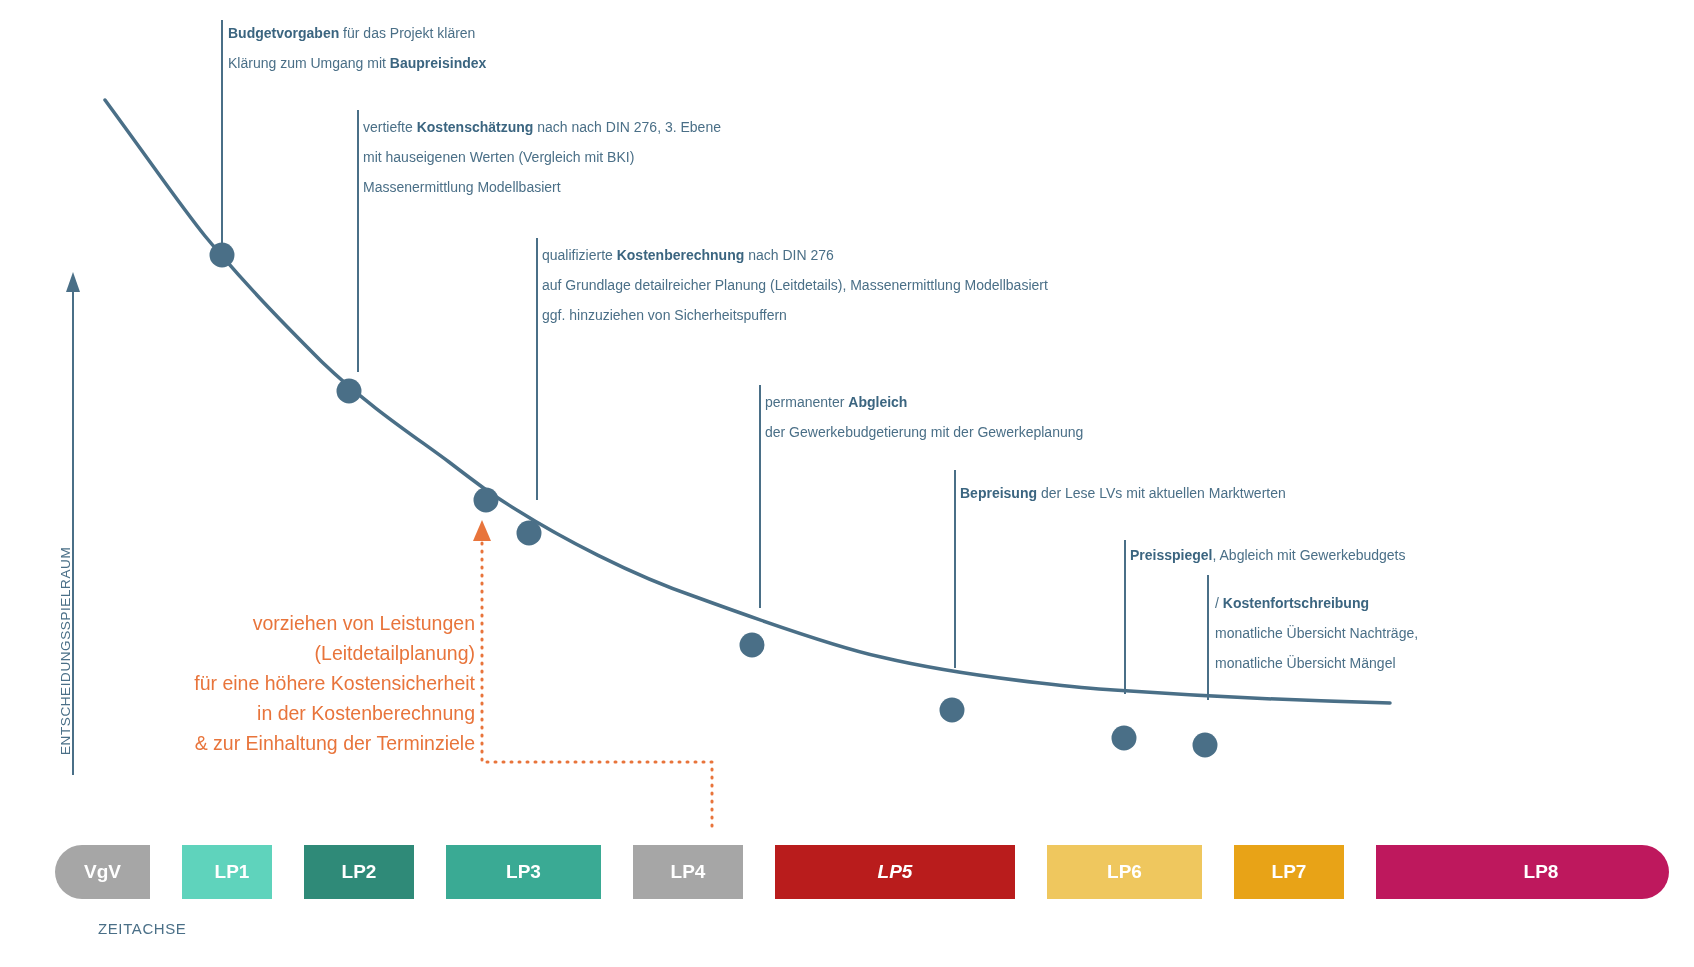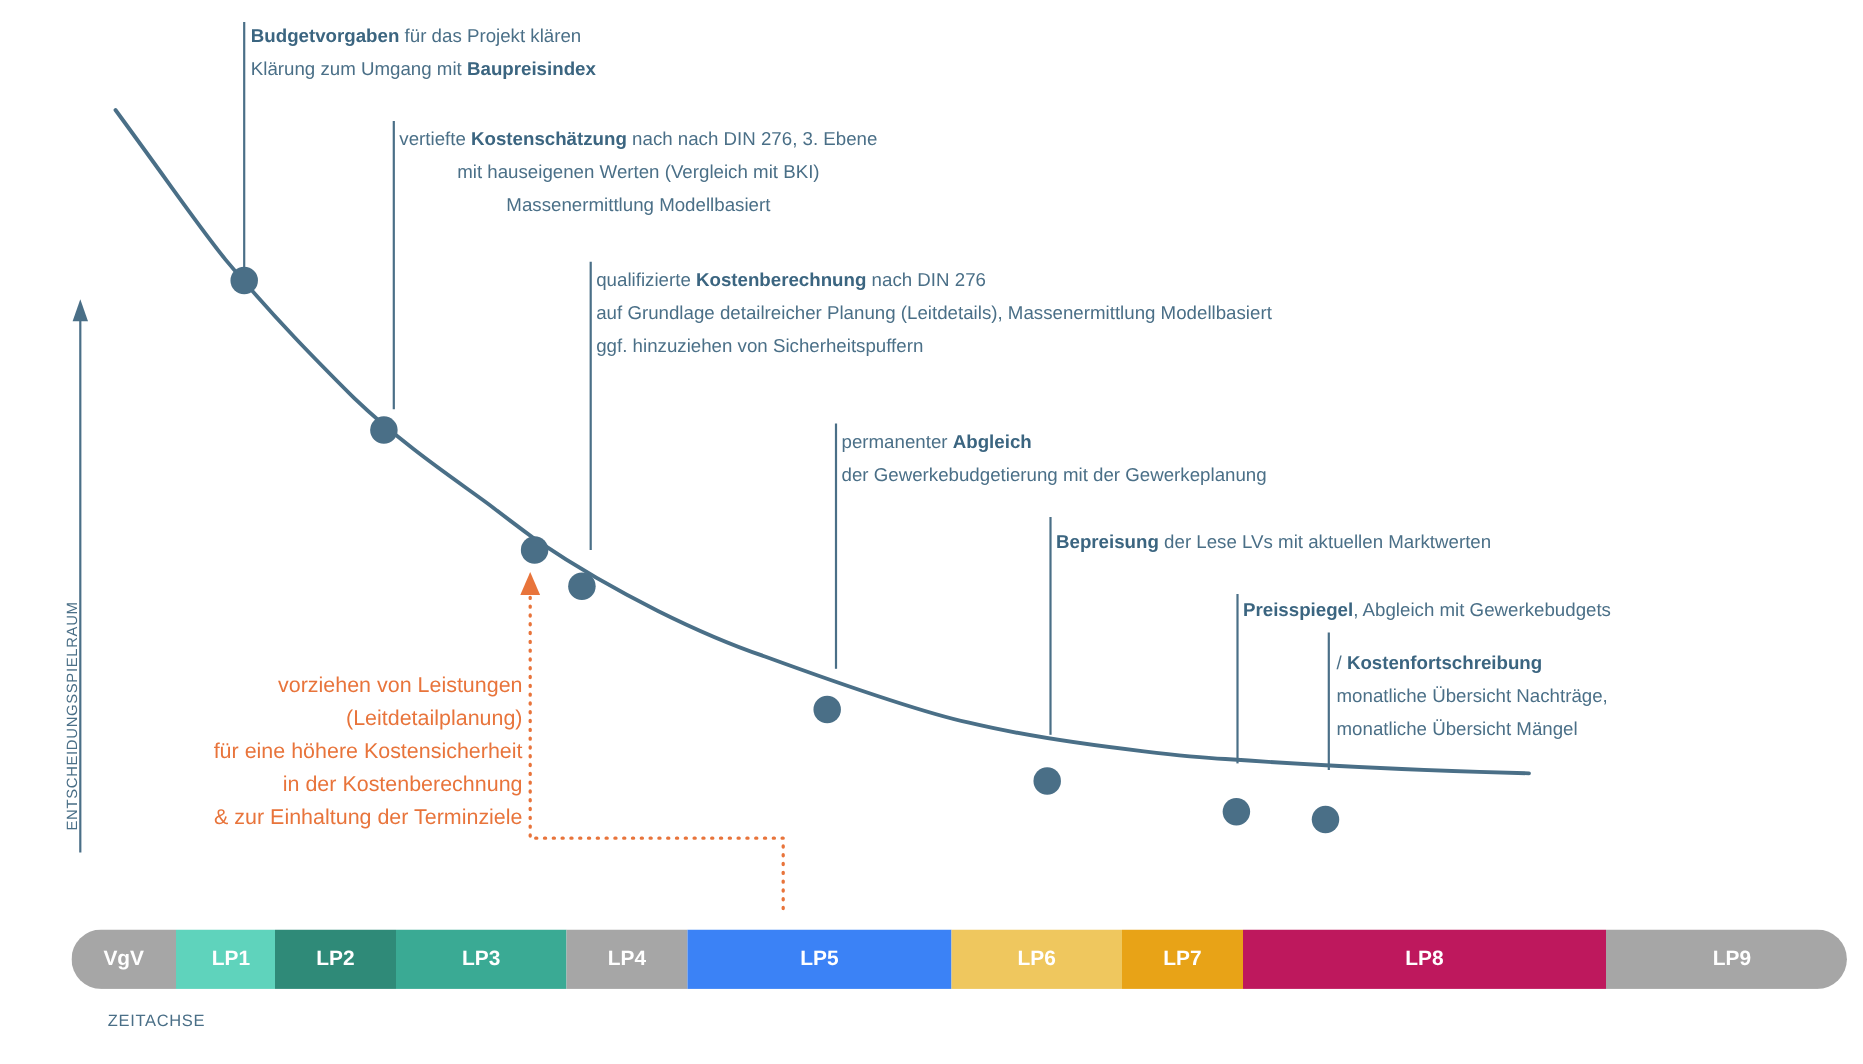--- a/index.html
+++ b/index.html
@@ -7,45 +7,46 @@
     width:1694px;height:967px;
     background:#ffffff;
     font-family:"Liberation Sans", sans-serif;
     color:#4a6f87;
     overflow:hidden;
     position:relative;
   }
   #stage{position:absolute;left:0;top:0;width:1694px;height:967px;}
   svg.layer{position:absolute;left:0;top:0;width:1694px;height:967px;pointer-events:none;}
 
-  .anno{position:absolute;font-size:17px;line-height:30px;color:#4a6f87;white-space:nowrap;}
+  .anno{position:absolute;font-size:14px;line-height:30px;color:#4a6f87;white-space:nowrap;}
   .anno b{font-weight:bold;color:#3d6versteckt;}
   .anno b{font-weight:bold;color:#3b6580;}
 
   .orange-note{position:absolute;font-size:19.5px;line-height:30px;color:#e8743b;text-align:right;white-space:nowrap;}
 
   .axis-label{
     position:absolute;
     font-size:13.5px;
     letter-spacing:.6px;
     color:#4a6f87;
     transform:rotate(-90deg);
     transform-origin:left top;
     white-space:nowrap;
   }
   .time-label{position:absolute;font-size:15px;letter-spacing:.6px;color:#4a6f87;}
 
   
   #phasebar{
     position:absolute;
-    left:65px;top:845px;
+    left:55px;top:845px;
     width:1614px;height:54px;
     border-radius:27px;
     overflow:hidden;
     display:flex;
+    gap:32px;
   }
   .phase{
     display:flex;align-items:center;justify-content:center;
     font-size:19px;font-weight:bold;color:#ffffff;
     height:100%;
   }
 </style>
 </head>
 <body>
 
@@ -89,21 +90,21 @@
   </svg>
 
   <div class="axis-label" style="left:58px;top:755px;">ENTSCHEIDUNGSSPIELRAUM</div>
 
   <div class="time-label" style="left:98px;top:920px;">ZEITACHSE</div>
 
   <div class="anno" style="left:228px;top:18px;">
       <div><b>Budgetvorgaben</b><span> für das Projekt klären</span></div>
       <div><span>Klärung zum Umgang mit </span><b>Baupreisindex</b></div>
     </div>
-  <div class="anno" style="left:363px;top:112px;text-align:center;">
+  <div class="anno" style="left:363px;top:112px;">
       <div><span>vertiefte </span><b>Kostenschätzung</b><span> nach nach DIN 276, 3. Ebene</span></div>
       <div><span>mit hauseigenen Werten (Vergleich mit BKI)</span></div>
       <div><span>Massenermittlung Modellbasiert</span></div>
     </div>
   <div class="anno" style="left:542px;top:240px;">
       <div><span>qualifizierte </span><b>Kostenberechnung</b><span> nach DIN 276</span></div>
       <div><span>auf Grundlage detailreicher Planung (Leitdetails), Massenermittlung Modellbasiert</span></div>
       <div><span>ggf. hinzuziehen von Sicherheitspuffern</span></div>
     </div>
   <div class="anno" style="left:765px;top:387px;">
@@ -129,20 +130,20 @@
       <div>in der Kostenberechnung</div>
       <div>&amp; zur Einhaltung der Terminziele</div>
     </div>
 
   <div id="phasebar">
       <div class="phase" style="background: rgb(166, 166, 166); flex: 95 0 auto; width: 5.886%;">VgV</div>
       <div class="phase" style="background: rgb(95, 211, 188); flex: 80 0 auto; width: 4.95663%; padding-left: 10px;">LP1</div>
       <div class="phase" style="background: rgb(47, 138, 120); flex: 110 0 auto; width: 6.81537%;">LP2</div>
       <div class="phase" style="background: rgb(58, 170, 148); flex: 155 0 auto; width: 9.60347%;">LP3</div>
       <div class="phase" style="background: rgb(166, 166, 166); flex: 110 0 auto; width: 6.81537%;">LP4</div>
-      <div class="phase" style="background: #3b82f6; flex: 240 0 auto; width: 14.8699%;">LP5</div>
+      <div class="phase" style="background: #b91c1c; flex: 240 0 auto; width: 14.8699%; font-style: italic;">LP5</div>
       <div class="phase" style="background: rgb(239, 199, 94); flex: 155 0 auto; width: 9.60347%;">LP6</div>
       <div class="phase" style="background: rgb(232, 163, 23); flex: 110 0 auto; width: 6.81537%;">LP7</div>
       <div class="phase" style="background: #be185d; flex: 330 0 auto; width: 20.4461%;">LP8</div>
       <div class="phase" style="background: rgb(166, 166, 166); flex: 229 0 auto; width: 14.1884%;">LP9</div>
     </div>
 
 </div>
 
 </body></html>

